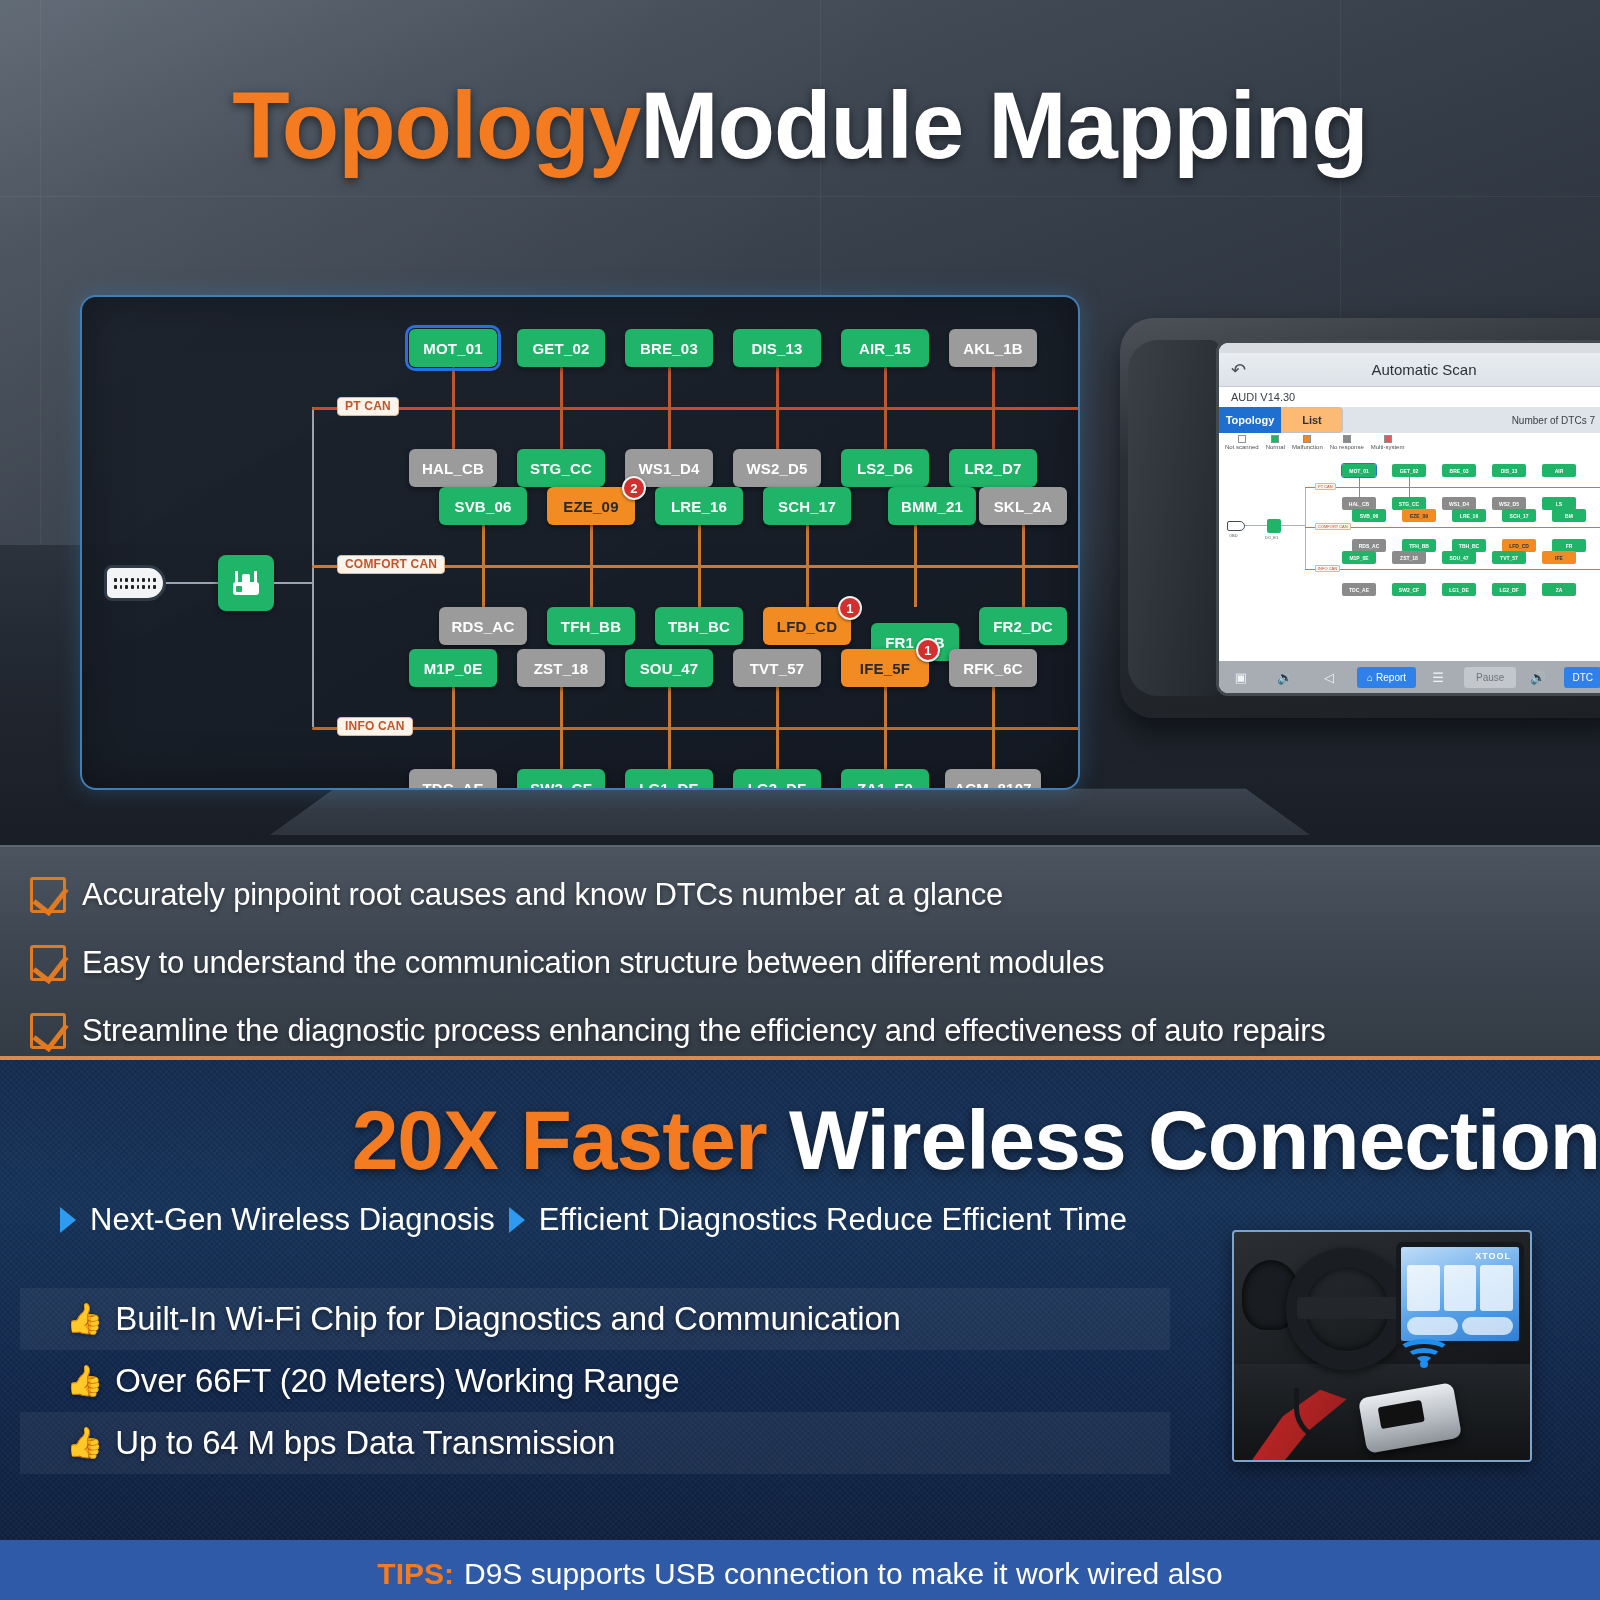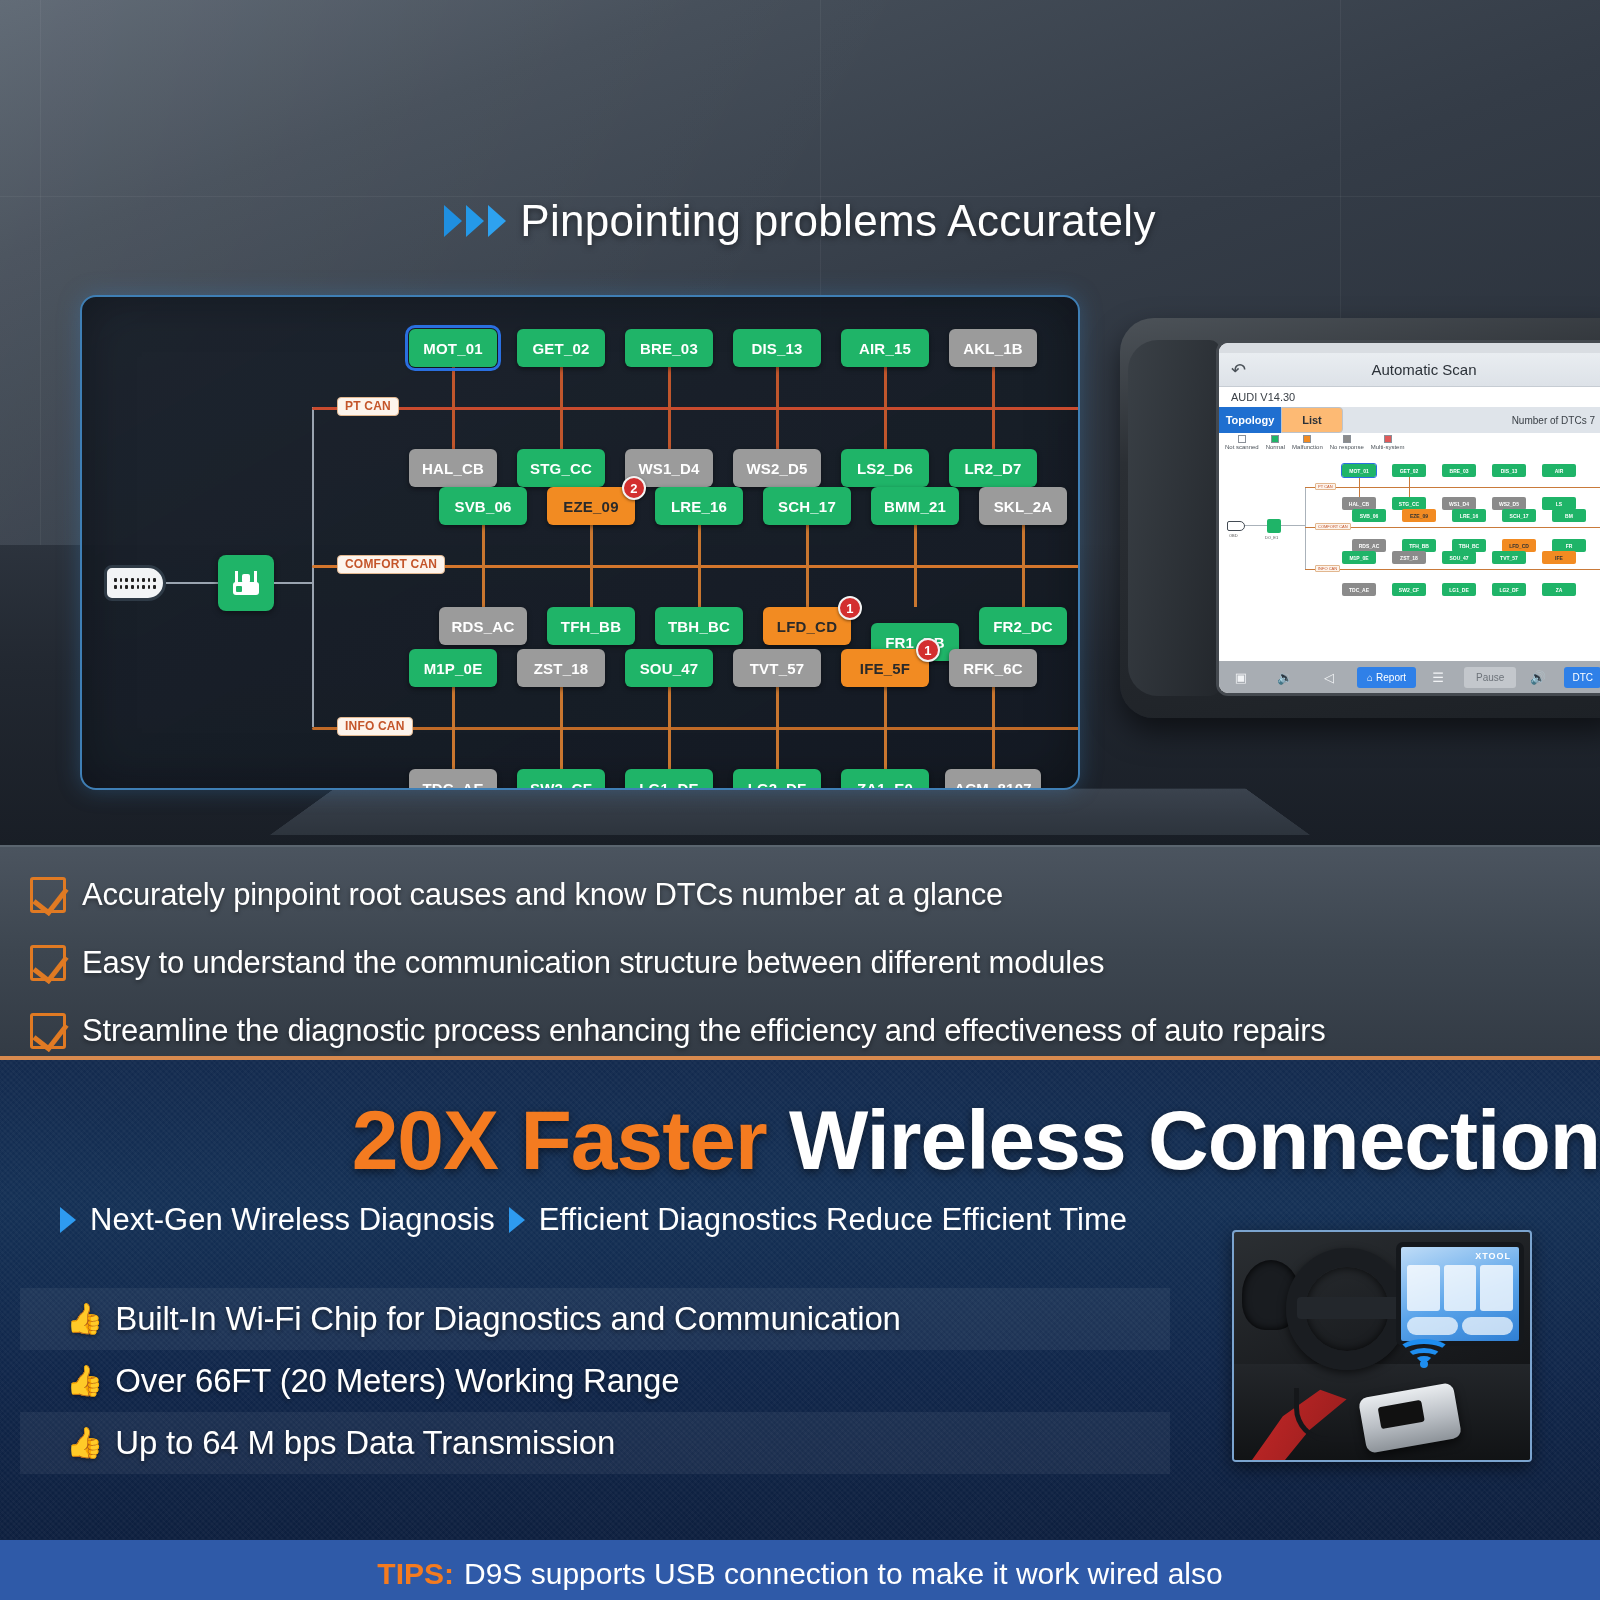--- a/index.html
+++ b/index.html
@@ -328,29 +328,24 @@
 <body>
 
 <div class="hero">
   <div class="hero-tile-v" style="left:40px"></div>
   <div class="hero-tile-v" style="left:820px"></div>
   <div class="hero-tile-v" style="left:1340px"></div>
   <div class="hero-tile-h" style="top:196px"></div>
   <div class="hero-floor"></div>
   <div class="desk"></div>
 
-
-  <div class="subtitle-row">
-    <span class="arrows">
-      <i class="arr a1"></i>
-        <i class="arr a2"></i>
-        <i class="arr a3"></i>
-    </span>
-    <span class="subtitle">Pinpointing problems Accurately</span>
-  </div>
+  <div class="title">
+    <span class="t-orange">Topology</span><span class="t-white">Module Mapping</span>
+  </div>
+
 
   <div class="topo-panel">
     <div class="topo-inner">
 
       <div class="obd-port">
         <div class="obd-row">
             <i class="obd-pin"></i>
             <i class="obd-pin"></i>
             <i class="obd-pin"></i>
             <i class="obd-pin"></i>
@@ -478,21 +473,21 @@
       <div class="node orange" style="left:465px; top:190px;">
           <span>EZE_09</span>
           <span class="badge">2</span>
         </div>
       <div class="node green" style="left:573px; top:190px;">
           <span>LRE_16</span>
         </div>
       <div class="node green" style="left:681px; top:190px;">
           <span>SCH_17</span>
         </div>
-      <div class="node green" style="left:789px; top:190px;">
+      <div class="node green" style="left:806px; top:190px;">
           <span>BMM_21</span>
         </div>
       <div class="node gray" style="left:897px; top:190px;">
           <span>SKL_2A</span>
         </div>
 
       <div class="node gray" style="left:357px; top:310px;">
           <span>RDS_AC</span>
         </div>
       <div class="node green" style="left:465px; top:310px;">

